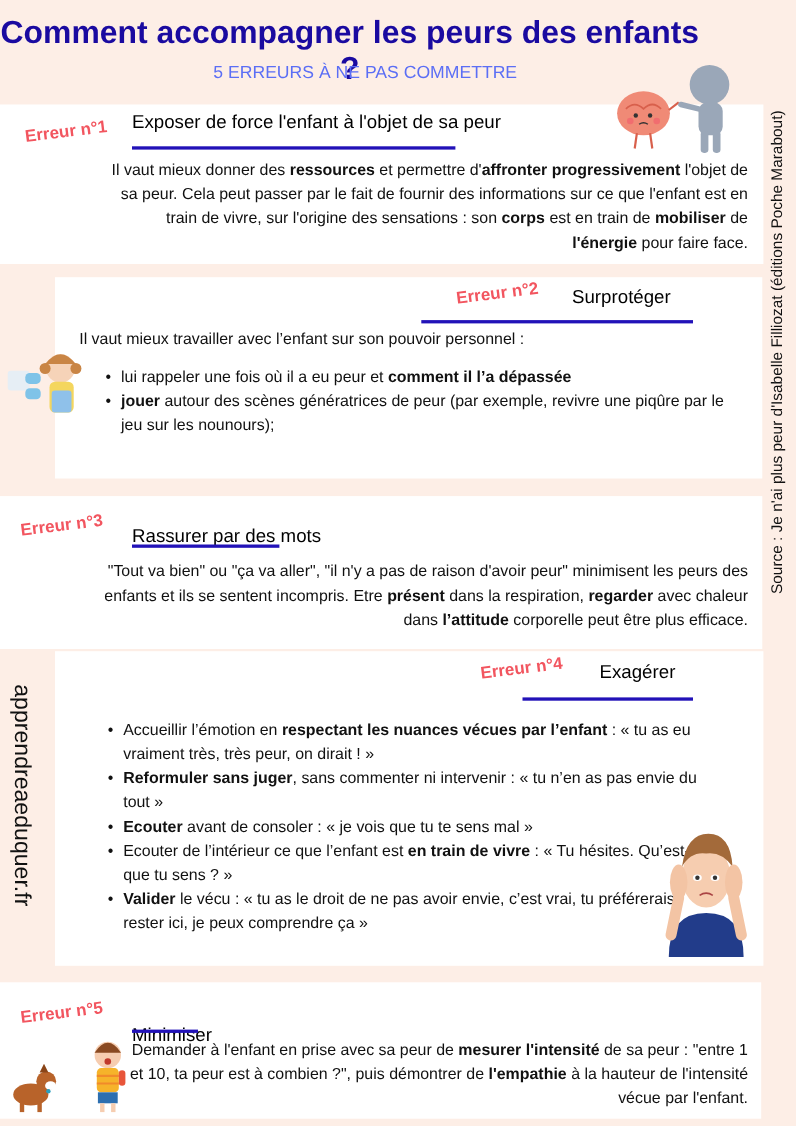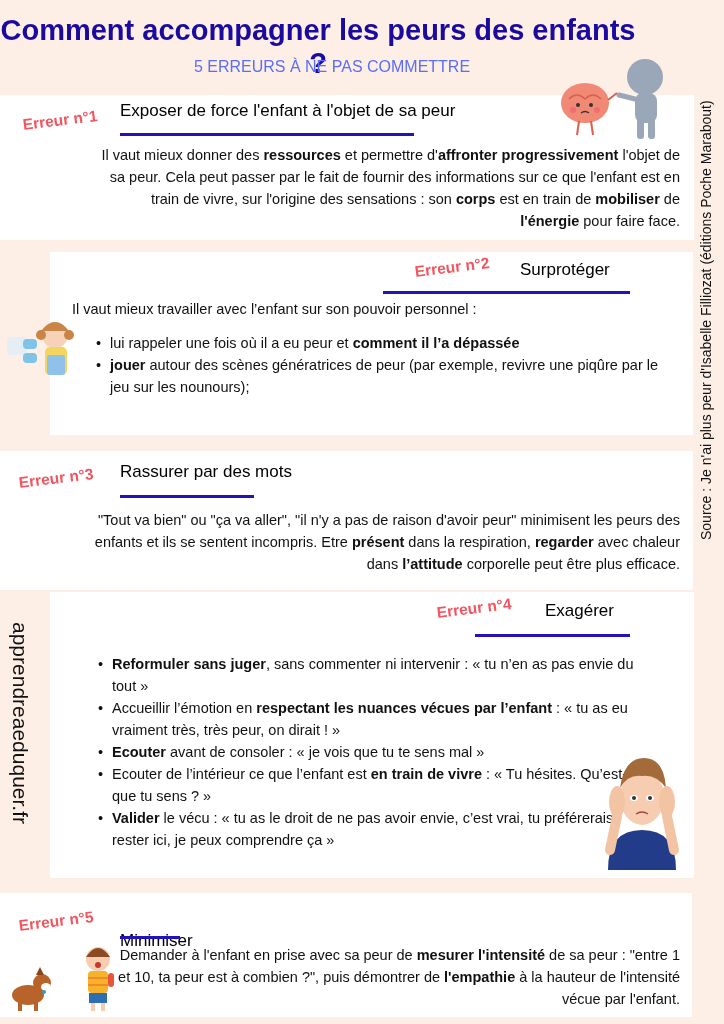--- a/index.html
+++ b/index.html
@@ -103,32 +103,32 @@
     <path d="M36 16 q14 -18 28 0" fill="#c98545"></path>
     <circle cx="36" cy="20" r="5" fill="#c98545"></circle>
       <circle cx="64" cy="20" r="5" fill="#c98545"></circle>
     <rect x="40" y="32" width="22" height="28" rx="5" fill="#f4d65e"></rect>
     <rect x="42" y="40" width="18" height="20" rx="3" fill="#8fc1ea"></rect>
   </svg>
 </div>
 
 <div class="card" style="left:0;top:451px;width:693px;height:139px;"></div>
 <div class="erreur" style="left:20px;top:474px;"><span>Erreur n°3</span></div>
-<div class="heading" style="left:120px;top:462px;">Rassurer par des mots</div>
+<div class="heading" style="left:120px;top:478px;">Rassurer par des mots</div>
 <div class="rule" style="left:120px;top:495px;width:134px;"></div>
 <div class="body-text right" style="left:60px;top:509px;width:620px;"><span>"Tout va bien" ou "ça va aller", "il n'y a pas de raison d'avoir peur" minimisent les peurs des enfants et ils se sentent incompris. Etre </span><b>présent</b><span> dans la respiration, </span><b>regarder</b><span> avec chaleur dans </span><b>l’attitude</b><span> corporelle peut être plus efficace.</span></div>
 
 <div class="card" style="left:50px;top:592px;width:644px;height:286px;"></div>
 <div class="erreur" style="left:438px;top:604px;"><span>Erreur n°4</span></div>
 <div class="heading" style="left:545px;top:601px;">Exagérer</div>
 <div class="rule" style="left:475px;top:634px;width:155px;"></div>
 <div class="body-text" style="left:74px;top:641px;width:590px;">
   <ul class="bl" style="padding-left:26px;">
+      <li><span>Accueillir l’émotion en </span><b>respectant les nuances vécues par l’enfant</b><span> : « tu as eu vraiment très, très peur, on dirait ! »</span></li>
       <li><b>Reformuler sans juger</b><span>, sans commenter ni intervenir : « tu n’en as pas envie du tout »</span></li>
-      <li><span>Accueillir l’émotion en </span><b>respectant les nuances vécues par l’enfant</b><span> : « tu as eu vraiment très, très peur, on dirait ! »</span></li>
       <li><b>Ecouter</b><span> avant de consoler : « je vois que tu te sens mal »</span></li>
       <li><span>Ecouter de l’intérieur ce que l’enfant est </span><b>en train de vivre</b><span> : « Tu hésites. Qu’est-ce que tu sens ? »</span></li>
       <li><b>Valider</b><span> le vécu : « tu as le droit de ne pas avoir envie, c’est vrai, tu préférerais rester ici, je peux comprendre ça »</span></li>
     </ul>
 </div>
 <div class="illus" style="left:600px;top:752px;width:85px;height:118px;">
   <svg width="85" height="118" viewBox="0 0 85 118">
     <path d="M8 118 q0 -40 34 -40 q34 0 34 40 z" fill="#223c8a"></path>
     <ellipse cx="42" cy="45" rx="22" ry="28" fill="#f6cdb0"></ellipse>
     <path d="M20 36 q4 -30 24 -30 q20 0 22 30 q-10 -14 -24 -12 q-14 -2 -22 12z" fill="#a36a3a"></path>

